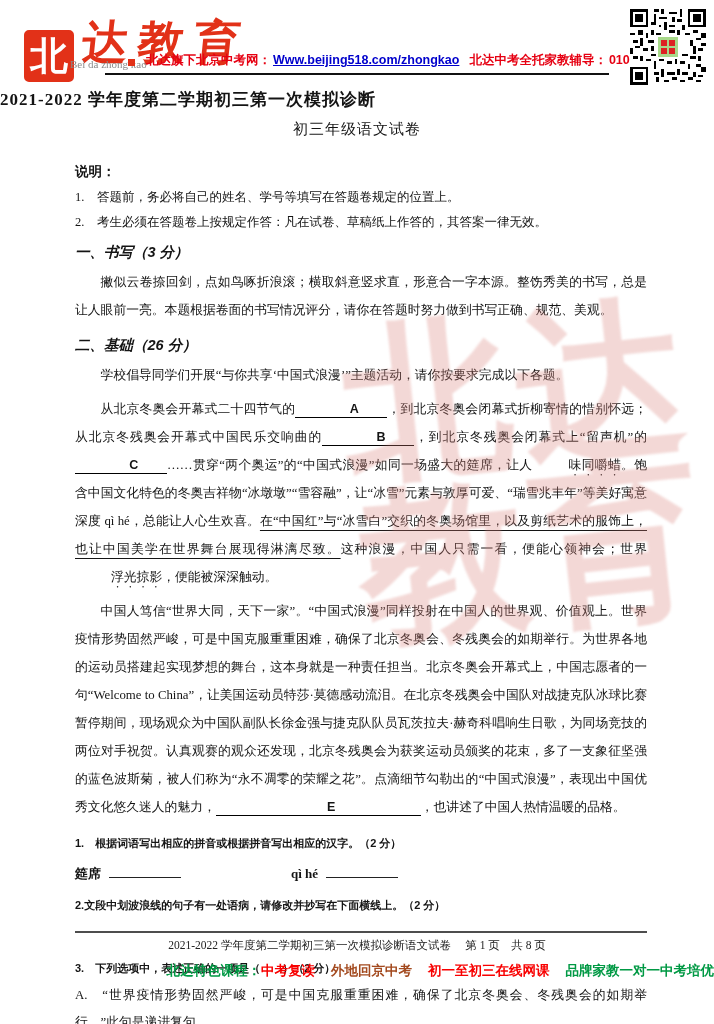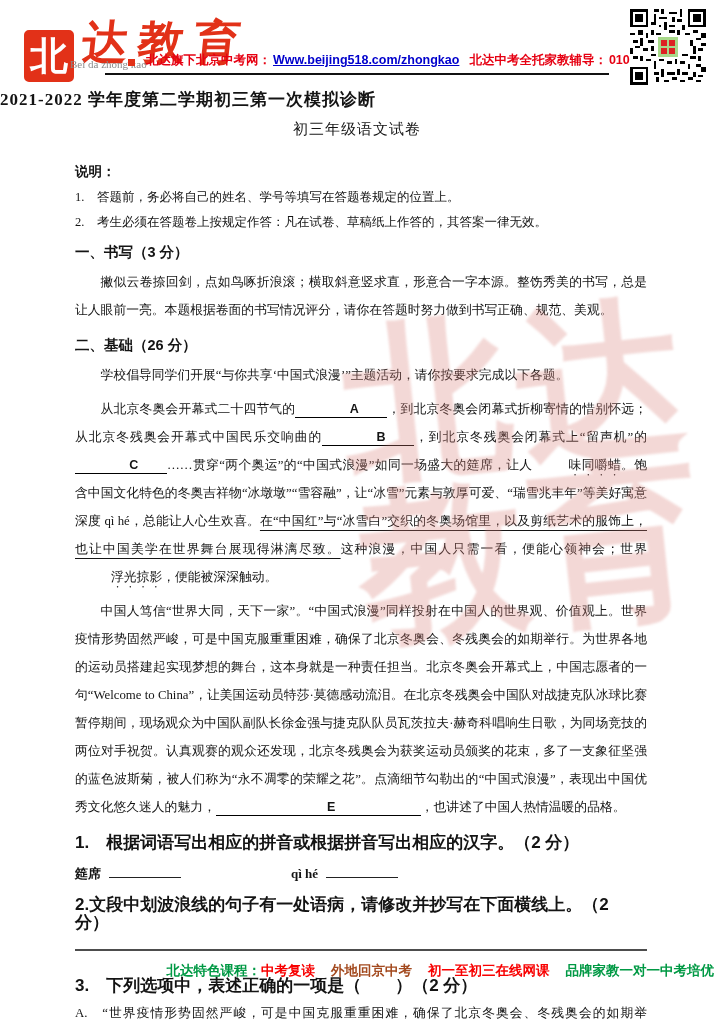--- a/index.html
+++ b/index.html
@@ -44,37 +44,37 @@
     font-size:17px; font-weight:bold; letter-spacing:1px;
   }
   .doc-subtitle {
     position:absolute; top:120px; left:0; width:100%; text-align:center;
     font-size:15px; letter-spacing:1px;
   }
   
   .body-col { position:absolute; left:75px; top:163px; width:572px; }
   .inst-h { font-family:"Liberation Sans", sans-serif; font-size:13.5px; font-weight:bold; }
   .inst-item { font-size:12.5px; margin-top:8px; line-height:17px; }
-  .sec-h { font-family:"Liberation Sans", sans-serif; font-size:14.5px; font-weight:bold; margin-top:12px; }
+  .sec-h { font-family:"Liberation Sans", sans-serif; font-size:14.5px; font-weight:bold; margin-top:12px;font-style:italic; }
   .para {
     font-size:12.8px; line-height:28px; text-align:justify; text-indent:2em; margin-top:6px;
   }
   .seg-text { }
   .seg-blank {
     display:inline-block; min-width:90px; border-bottom:1.2px solid #000;
     text-align:center; font-family:"Liberation Sans", sans-serif; font-weight:bold;
     font-size:12.5px; line-height:15px; height:16px; vertical-align:baseline;
   }
   .seg-underline { text-decoration:underline; text-underline-offset:5px; text-decoration-thickness:1px; }
   .seg-emphasis {
     -webkit-text-emphasis:filled dot #141414; -webkit-text-emphasis-position:under right;
     text-emphasis:filled dot #141414; text-emphasis-position:under right;padding-left:36px;
   }
   .q-stem {
-    font-family:"Liberation Sans", sans-serif; font-size:17px; font-weight:600;
+    font-family:"Liberation Sans", sans-serif; font-size:11px; font-weight:600;
     margin-top:13px; line-height:18px;
   }
   .q1-blanks { margin-top:13px; font-family:Liberation Serif, serif; font-size:13px; font-weight:600; }
   .answer-blank { display:inline-block; width:72px; border-bottom:1.5px solid #222; height:13px; margin-left:8px; }
   .q1-word2 { margin-left:110px; }
   .answer-line { border:none; border-top:2px solid #4d4d4d; margin:17px 0 0 0; width:100%; }
   .q3-stem { margin-top:26px; }
   .option { font-size:12.8px; line-height:27px; text-align:justify; margin-top:5px; }
   
   .watermark {
@@ -149,15 +149,16 @@
     </div>
 
     <div class="q-stem">2.文段中划波浪线的句子有一处语病，请修改并抄写在下面横线上。（2 分）</div>
     <hr class="answer-line">
 
     <div class="q-stem q3-stem">3.　下列选项中，表述正确的一项是（　　）（2 分）</div>
     <div class="option">A.　“世界疫情形势固然严峻，可是中国克服重重困难，确保了北京冬奥会、冬残奥会的如期举行。”此句是递进复句。</div>
 
   </div>
 
+  <div class="page-info">2021-2022 学年度第二学期初三第一次模拟诊断语文试卷　 第 1 页　共 8 页</div>
   <div class="promo"><span style="color: rgb(0, 153, 68);">北达特色课程：</span><span style="color: rgb(248, 0, 0);">中考复读</span><span style="color: rgb(163, 74, 31);">外地回京中考</span><span style="color: rgb(248, 0, 0);">初一至初三在线网课</span><span style="color: rgb(0, 153, 68);">品牌家教一对一中考培优</span></div>
 
 </div>
 
 </body></html>

